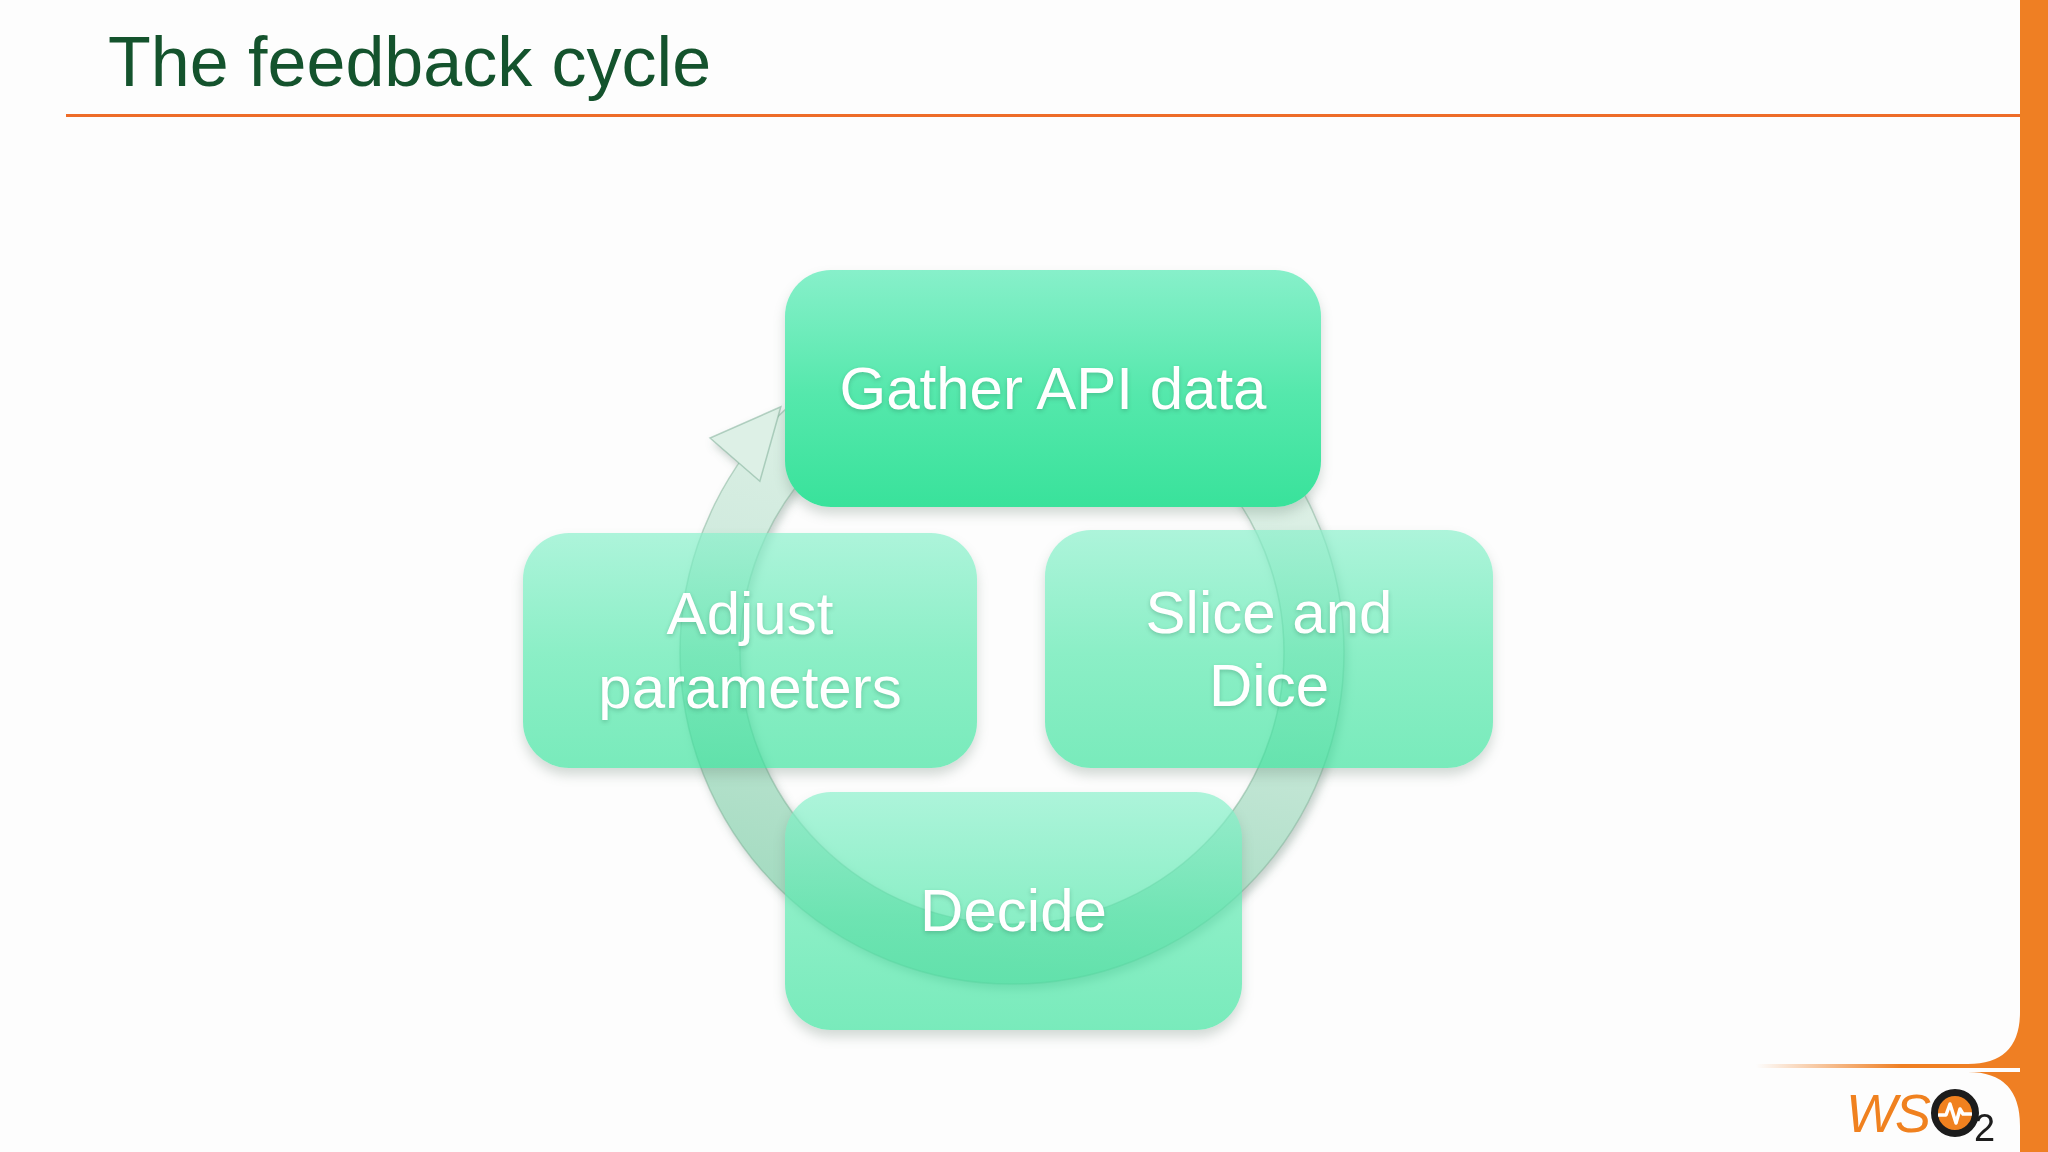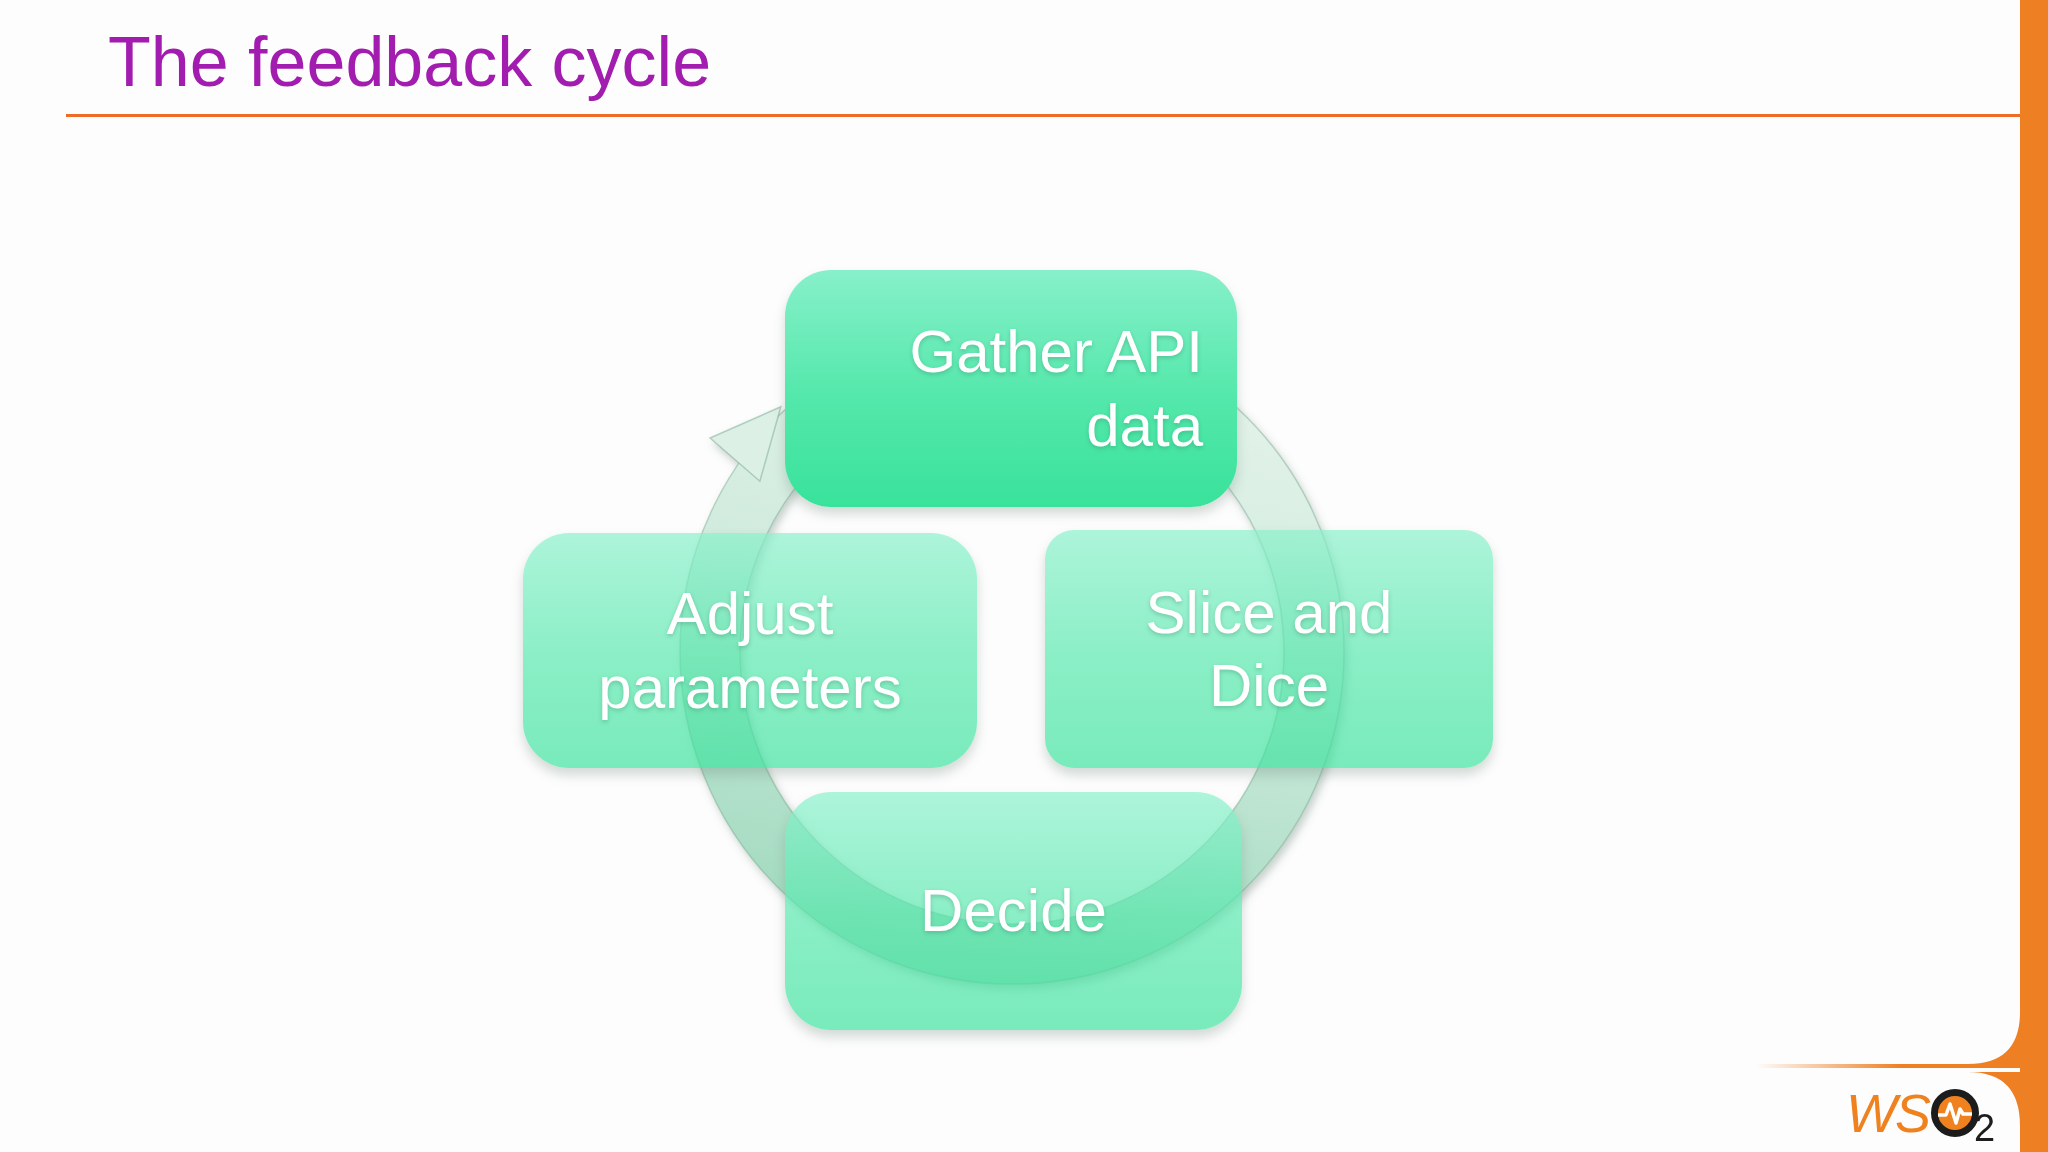--- a/index.html
+++ b/index.html
@@ -6,21 +6,21 @@
   .slide{
     position:relative;
     width:2048px;height:1152px;
     background:#fdfdfd;
     overflow:hidden;
     font-family:"Liberation Sans", sans-serif;
   }
   
   .title{
     position:absolute;left:108px;top:22px;
-    font-size:70px;font-weight:400;color:#a21caf;
+    font-size:70px;font-weight:400;color:#14532d;
     letter-spacing:0;white-space:nowrap;
   }
   .title-rule{
     position:absolute;left:66px;top:114px;height:3px;right:28px;
     background:#ee6c28;
   }
   
   .ring-svg{position:absolute;left:0;top:0;z-index:1;}
   .cycle-box{
     position:absolute;z-index:2;
@@ -30,23 +30,23 @@
     padding:0 34px;box-sizing:border-box;
     text-shadow:0 2px 4px rgba(40,110,80,0.30);
     box-shadow:0 7px 12px rgba(100,125,112,0.28);
   }
   .box-solid{
     background:linear-gradient(180deg,#87f0ca 0%,#55e8ac 52%,#39e29b 100%);
   }
   .box-trans{
     background:linear-gradient(180deg,rgba(135,240,202,0.68) 0%,rgba(85,232,172,0.68) 52%,rgba(58,226,156,0.68) 100%);
   }
-  .box-top   {left:785px; top:270px; width:452px;height:237px;text-align:right;}
+  .box-top   {left:785px; top:270px; width:536px;height:237px;text-align:right;}
   .box-left  {left:523px; top:533px; width:454px;height:235px;}
-  .box-right {left:1045px;top:530px; width:448px;height:238px;border-radius:29px;}
+  .box-right {left:1045px;top:530px; width:448px;height:238px;}
   .box-bottom{left:785px; top:792px; width:457px;height:238px;}
   
   .accent-bar{
     position:absolute;left:2020px;top:0;width:28px;height:1152px;
     background:#ef7f23;z-index:4;
   }
   .accent-corner{position:absolute;left:1960px;top:1004px;z-index:4;}
   .footer-line{
     position:absolute;left:1756px;top:1064px;width:264px;height:4px;z-index:3;
     background:linear-gradient(90deg,rgba(239,127,35,0) 0%,#ef7f23 55%);

